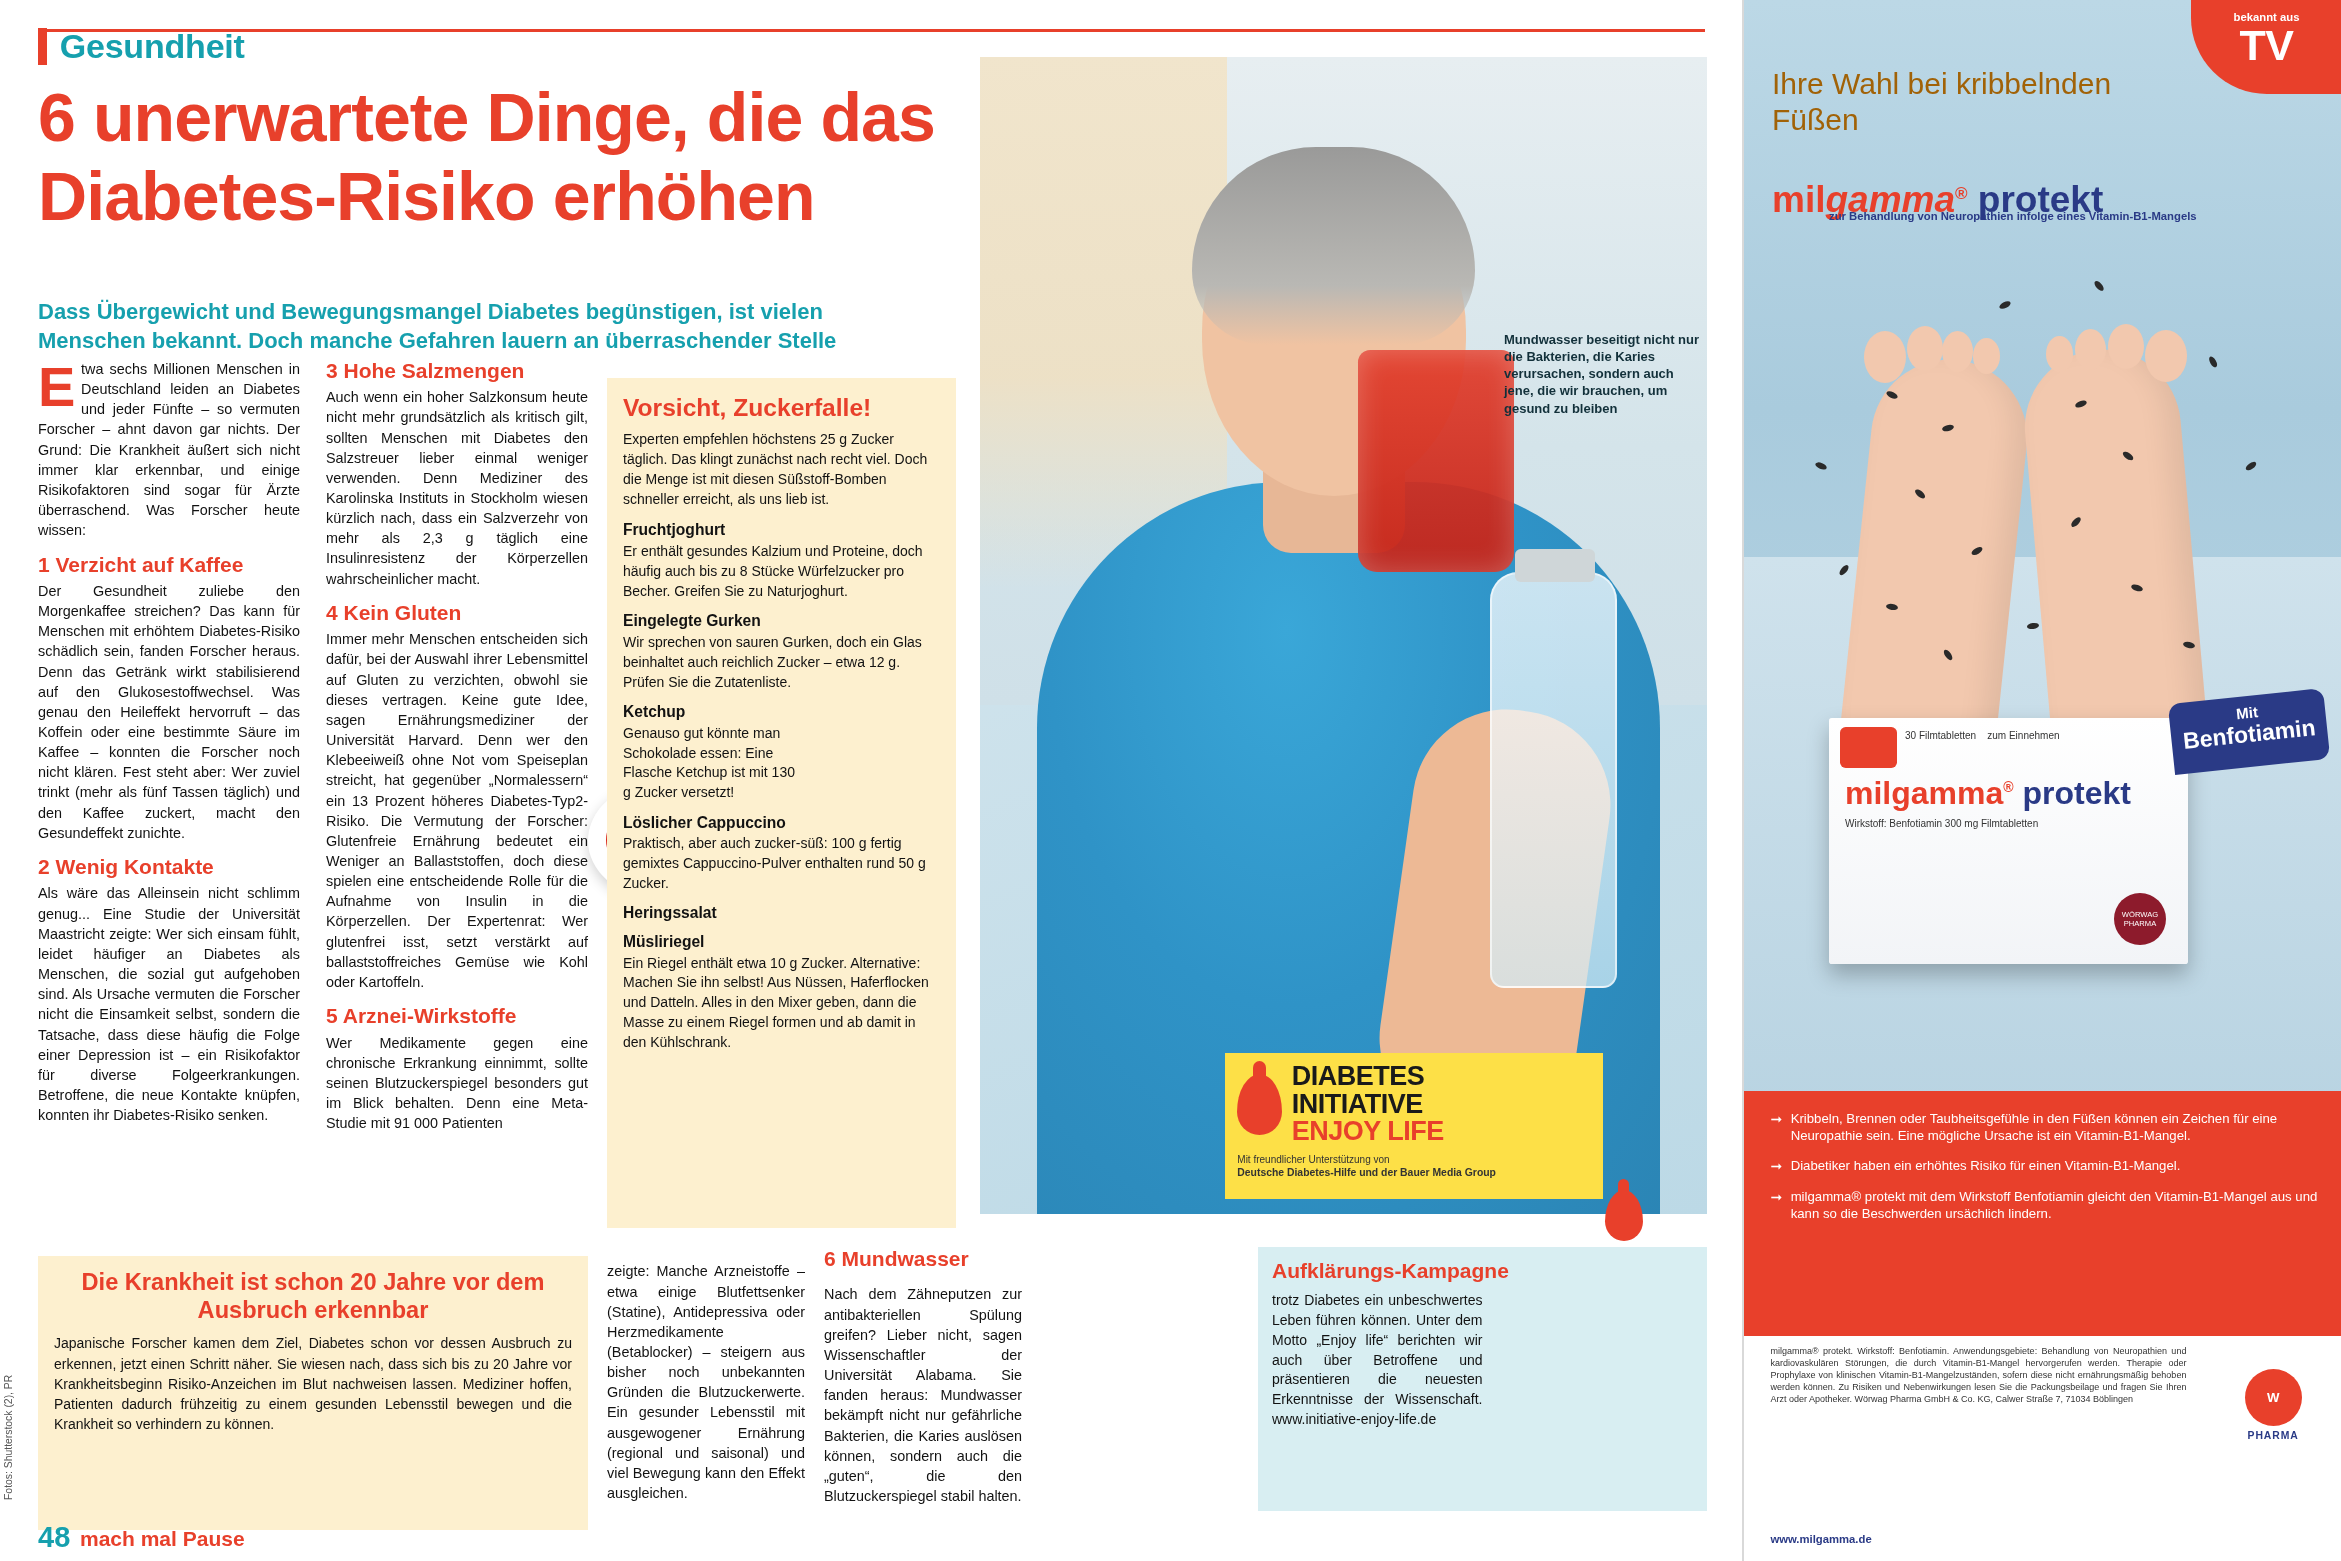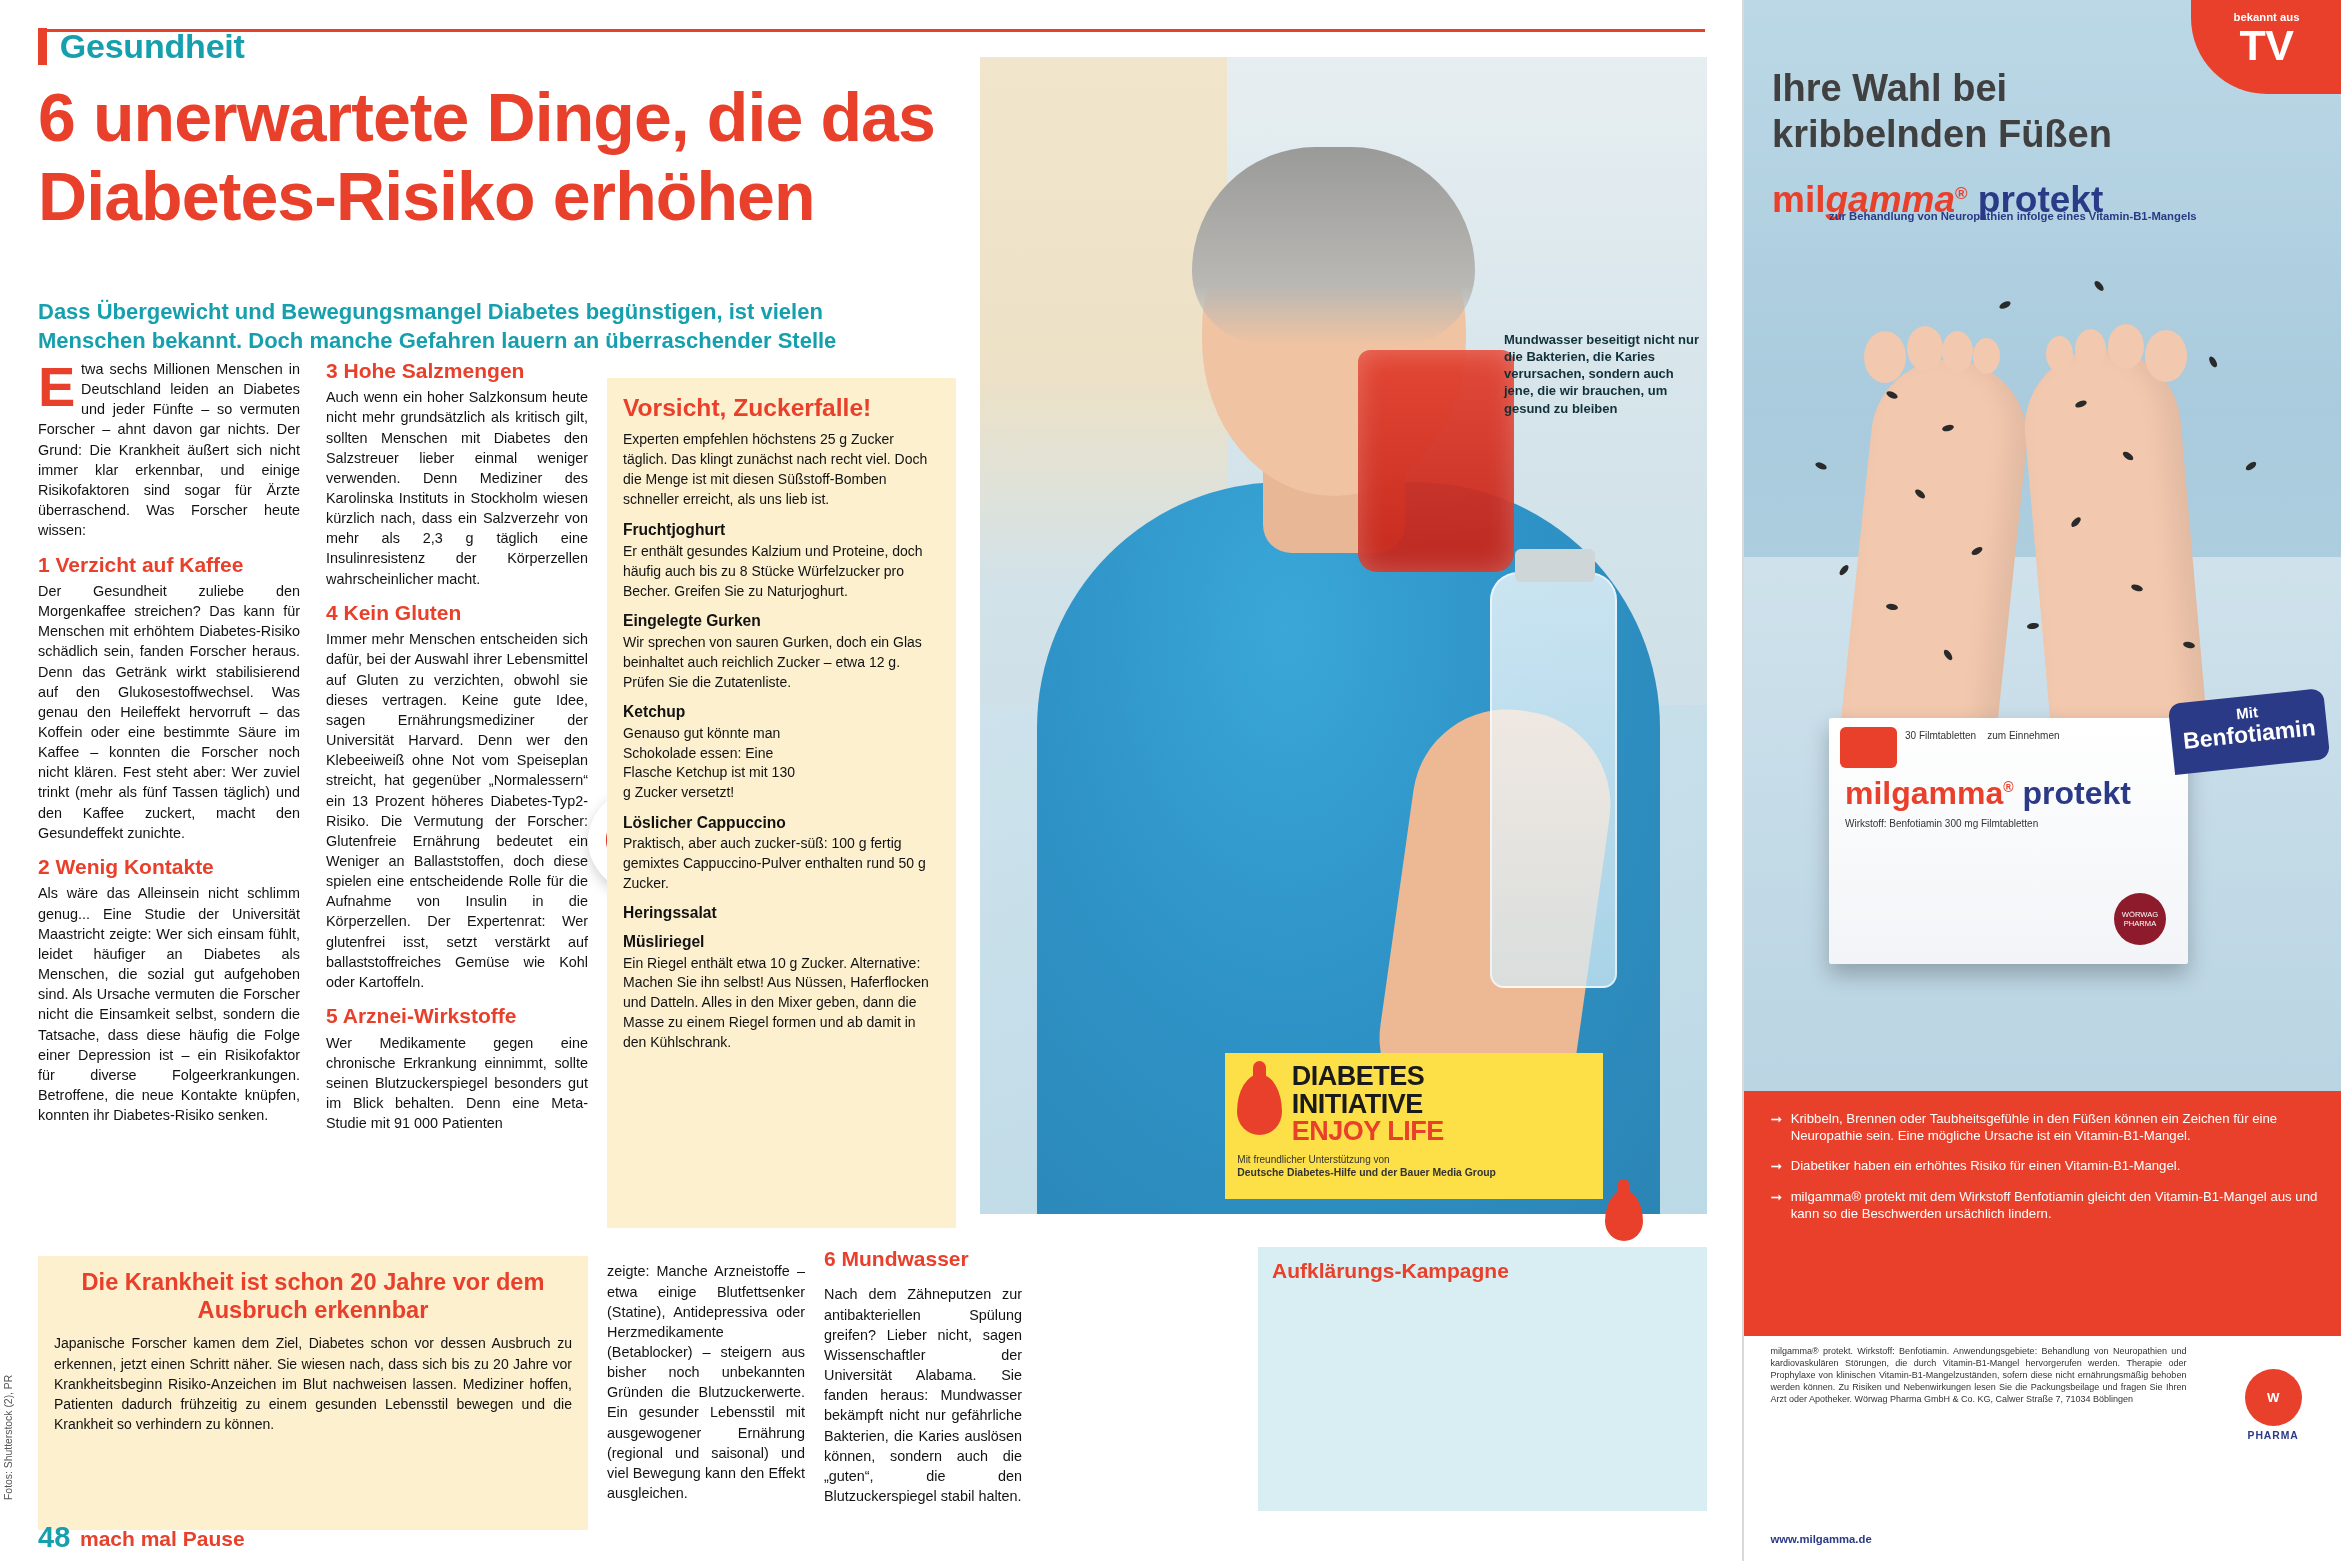--- a/index.html
+++ b/index.html
@@ -205,21 +205,21 @@
      box-shadow: 0 0 0 0.9px rgba(0,0,0,0.0); }
   .tv-badge {
     position:absolute; right:0; top:0; width:151px; height:94px;
     background:#e8402b; border-radius:0 0 0 76px; color:#fff; text-align:center;
     padding-top:11.3px;
   }
   .tv-badge .s { font-size:11.3px; font-weight:bold; line-height:1.1; }
   .tv-badge .b { font-size:43px; font-weight:bold; line-height:1.0; letter-spacing:-0.5px;}
   .ad-h1 {
     position:absolute; left:28px; top:66px; width:425px;
-    color:#404040; font-weight:bold; font-size:38px; line-height:1.2;
+    color:#a16207; font-weight:normal; font-size:30px; line-height:1.2;
   }
   .ad-brand {
     position:absolute; left:28px; top:179px; color:#e8402b; font-size:37px; font-weight:bold;
   }
   .ad-brand .g { font-style:italic; }
   .ad-brand .p { color:#2a3a86; }
   .ad-brand-sub {
     position:absolute; left:85px; top:210px; width:425px;
     color:#2a3a86; font-size:11.3px; font-weight:bold;
   }
@@ -378,20 +378,21 @@
       <p>Nach dem Zähneputzen zur antibakteriellen Spülung greifen? Lieber nicht, sagen Wissenschaftler der Universität Alabama. Sie fanden heraus: Mundwasser bekämpft nicht nur gefährliche Bakterien, die Karies auslösen können, sondern auch die „guten“, die den Blutzuckerspiegel stabil halten.</p>
     </div>
     <div class="bot bot-3">
       <p>&nbsp;</p>
     </div>
 
     <div class="drop-deco"></div>
     <div class="box-teal">
       <h3>Aufklärungs-Kampagne</h3>
       <div class="cols">
+        <div>trotz Diabetes ein unbeschwertes Leben führen können. Unter dem Motto „Enjoy life“ berichten wir auch über Betroffene und präsentieren die neuesten Erkenntnisse der Wissenschaft. www.initiative-enjoy-life.de</div>
       </div>
     </div>
 
     <div class="footer">
       <div class="pg">48</div>
       <div class="mag">mach mal Pause</div>
     </div>
     <div class="credits">Fotos: Shutterstock (2), PR</div>
   </div>
 

